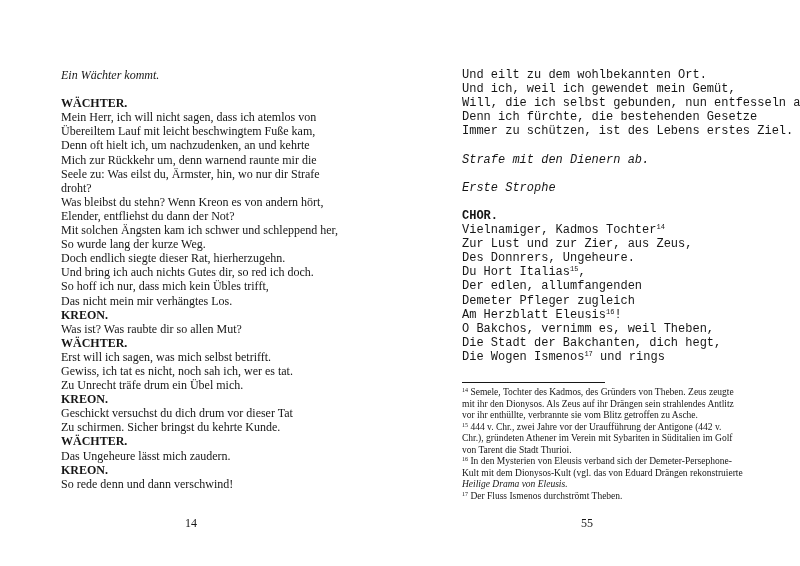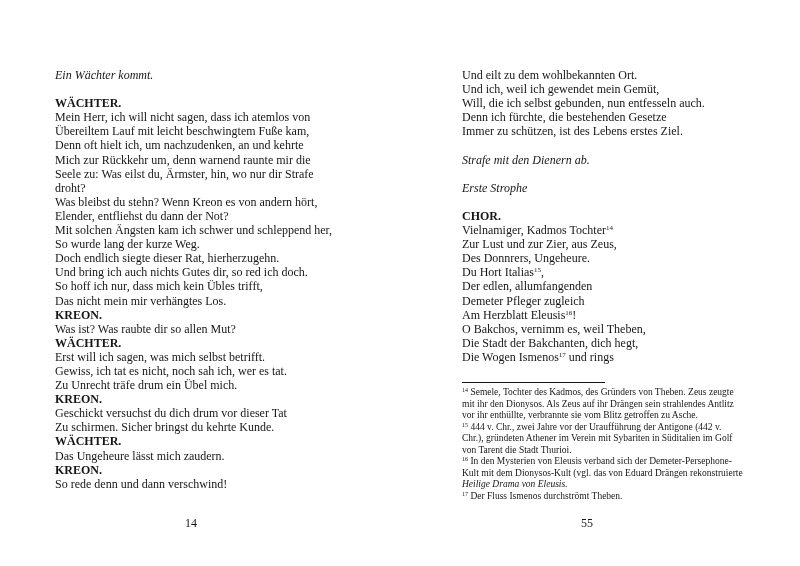--- a/index.html
+++ b/index.html
@@ -4,22 +4,22 @@
 <style>
   * { margin:0; padding:0; box-sizing:border-box; }
   html, body { width:800px; height:566px; background:#ffffff; overflow:hidden; }
   .sheet {
     position:relative; width:800px; height:566px;
     font-family:"Liberation Serif","DejaVu Serif",serif;
     font-size:12px; line-height:14.1px; color:#161616;
     -webkit-font-smoothing:antialiased;
   }
   .col { position:absolute; top:68px; white-space:nowrap; }
-  .col-left  { left:55px;  width:345px; }
-  .col-right { left:462px; width:335px; }
+  .col-left  { left:61px;  width:345px; }
+  .col-right { left:462px; width:335px;font-family:Liberation Mono, monospace; }
   .line { height:14.1px; }
   .line.speaker { font-weight:bold; }
   .line.stage   { font-style:italic; }
   sup.ref { font-size:7px; line-height:0; vertical-align:baseline; position:relative; top:-4px; }
   .footnotes {
     position:absolute; left:462px; top:382px; width:300px;
     font-size:9.5px; line-height:11.5px; white-space:nowrap;
   }
   .fn-rule { width:143px; height:0; border-top:1.5px solid #161616; margin-bottom:4px; }
   .fn-line { height:11.5px; }

